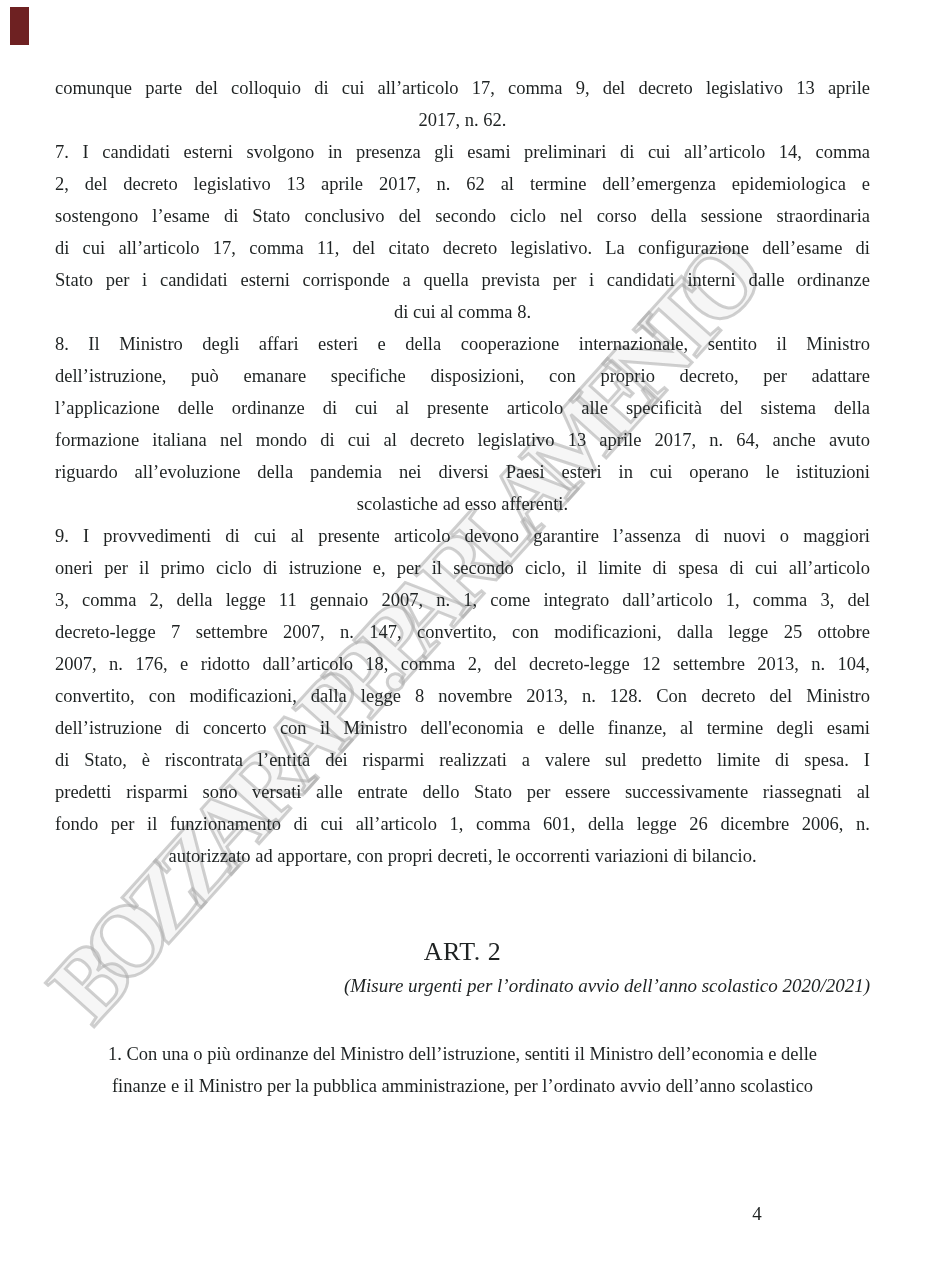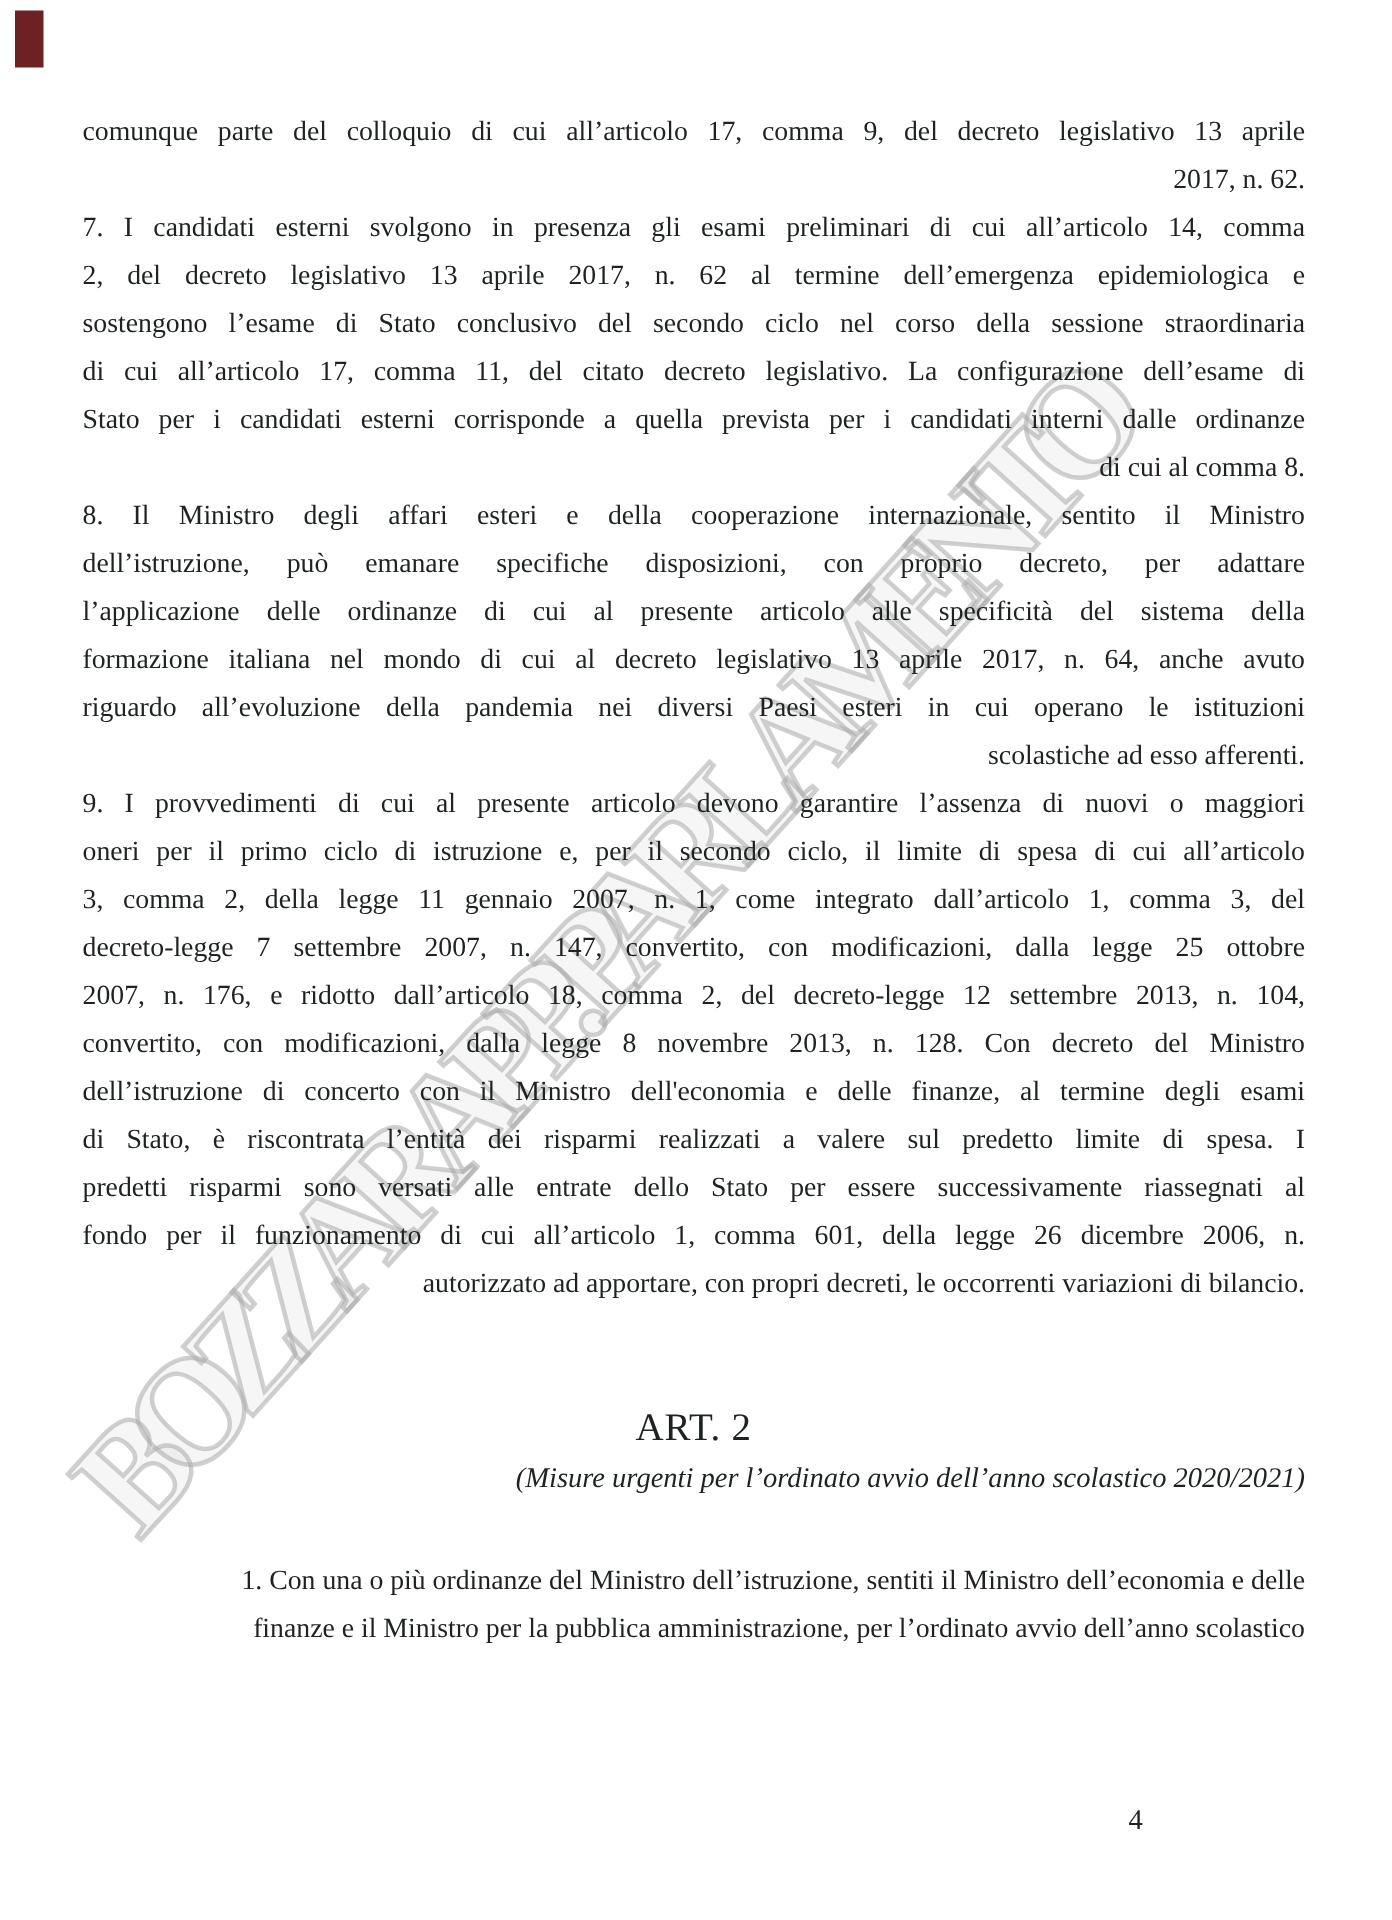--- a/index.html
+++ b/index.html
@@ -31,21 +31,21 @@
     z-index: 2; color: #1e2222; font-size: 18.5px;
   }
   .line {
     height: 32px; line-height: 32px;
     overflow: hidden; white-space: nowrap;
   }
   .line.just {
     white-space: normal;
     text-align: justify; text-align-last: justify;
   }
-  .line.plain { text-align: right; }
+  .line.plain { text-align: center; }
   .heading {
     margin-top: 64px; height: 32px; line-height: 32px;
     text-align: center; letter-spacing: 0.5px; font-size: 26px;
   }
   .subtitle {
     margin-top: 2px; height: 32px; line-height: 32px;
     text-align: right; font-style: italic; font-size: 19px;
   }
   #para-1-art2 { margin-top: 36px; }
   .pagenum {

